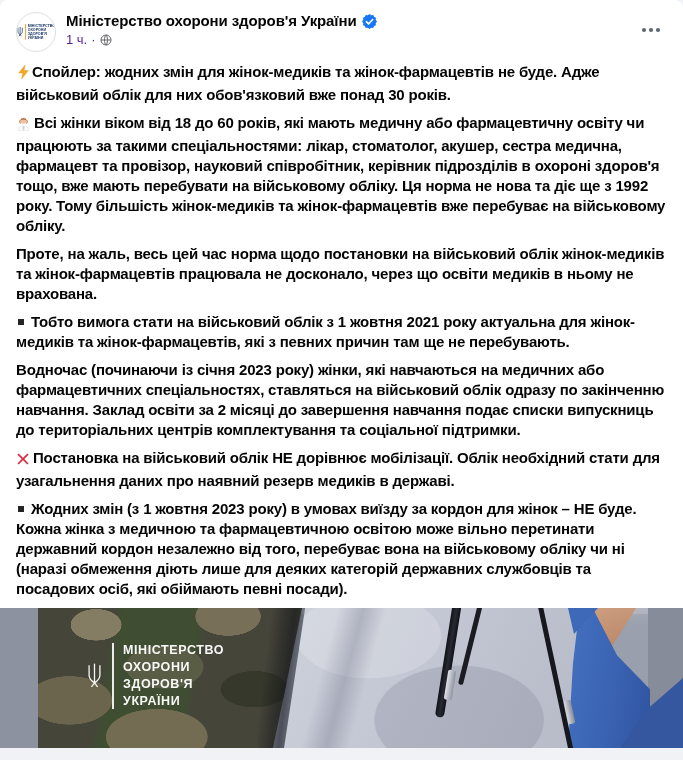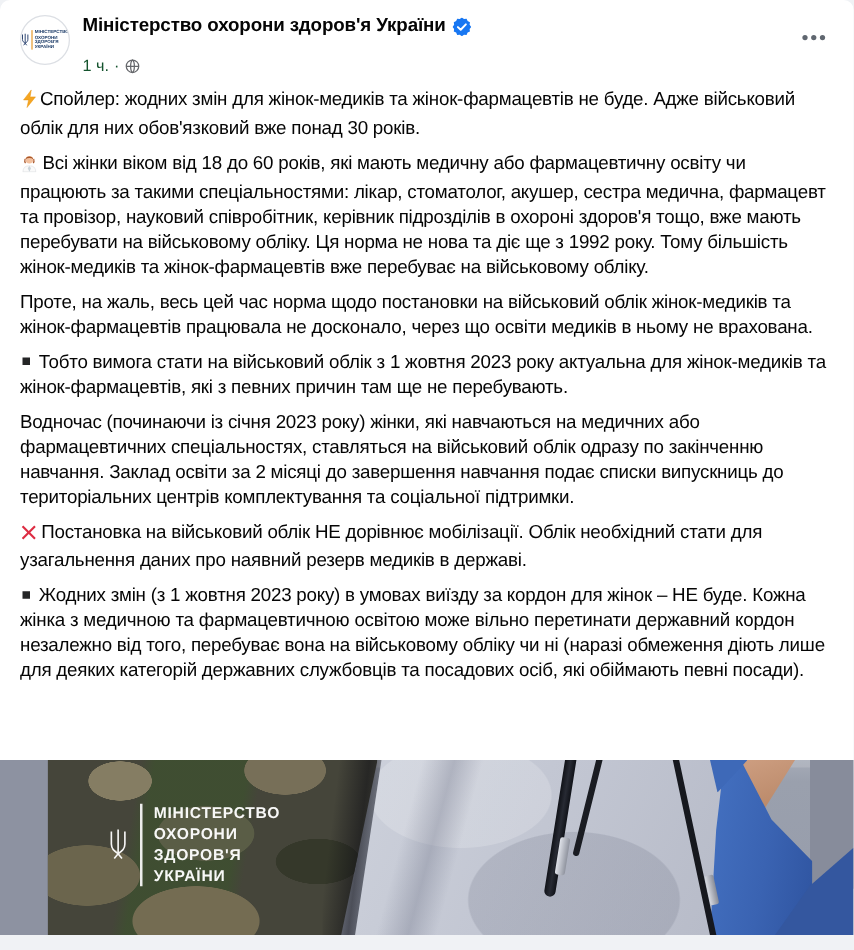--- a/index.html
+++ b/index.html
@@ -31,29 +31,29 @@
     color:#173764; letter-spacing:0; white-space:nowrap;
   }
   .header-mid { flex:1 1 auto; padding-left:10px; min-width:0; }
   .name-row { display:flex; align-items:center; gap:5px; }
   .page-name {
     font-size:15px; font-weight:bold; color:#050505; cursor:pointer;
     letter-spacing:-0.1px;
   }
   .badge { display:inline-flex; margin-top:1px; }
   .meta-row {
-    display:flex; align-items:center; gap:4px; margin-top:16px;
-    font-size:13px; color:#14532d;
+    display:flex; align-items:center; gap:4px; margin-top:3px;
+    font-size:13px; color:#4c1d95;
   }
   .menu-btn {
     width:32px; height:32px; border-radius:50%; display:flex;
     align-items:center; justify-content:center; cursor:pointer; margin-top:2px;
   }
   
-  .post-text { padding:2px 16px 0; color:#050505; }
+  .post-text { padding:2px 16px 0; color:#050505;font-weight:bold; }
   .para {
     font-size:15px; line-height:20px; letter-spacing:-0.18px;
     margin:0 0 8px;
   }
   .emoji { display:inline-block; vertical-align:-3px; margin-right:3px; }
   .emoji.tight { margin-right:1px; }
   .bullet-sq {
     display:inline-block; width:6px; height:6px; background:#242526;
     margin:0 7px 2px 2px;
   }
@@ -215,21 +215,21 @@
     <p class="para"><span class="emoji"><svg width="15" height="16" viewBox="0 0 16 16">
             <path d="M2.5 16 q0-5.2 5.5-5.2 t5.5 5.2z" fill="#FAFAFA" stroke="#d4d7db" stroke-width="0.4"></path>
             <path d="M8 10.9 l-1.4 2.1 L8 15.9 l1.4-2.9z" fill="#CBD4da"></path>
             <circle cx="8" cy="5.6" r="3.2" fill="#F2C09E"></circle>
             <path d="M4.4 5.4 a3.8 3.8 0 0 1 7.2 0 q-3.6-2.4-7.2 0z" fill="#A9572A"></path>
             <path d="M4.3 5 q-.7 2.4.4 3.6 M11.7 5 q.7 2.4-.4 3.6" stroke="#A9572A" stroke-width="1" fill="none"></path>
           </svg></span><span>Всі жінки віком від 18 до 60 років, які мають медичну або фармацевтичну освіту чи працюють за такими спеціальностями: лікар, стоматолог, акушер, сестра медична, фармацевт та провізор, науковий співробітник, керівник підрозділів в охороні здоров'я тощо, вже мають перебувати на військовому обліку. Ця норма не нова та діє ще з 1992 року. Тому більшість жінок-медиків та жінок-фармацевтів вже перебуває на військовому обліку.</span></p>
 
     <p class="para"><span>Проте, на жаль, весь цей час норма щодо постановки на військовий облік жінок-медиків та жінок-фармацевтів працювала не досконало, через що освіти медиків в ньому не врахована.</span></p>
 
-    <p class="para"><span class="bullet-sq"></span><span>Тобто вимога стати на військовий облік з 1 жовтня 2023 року актуальна для жінок-медиків та жінок-фармацевтів, які з певних причин там ще не перебувають.</span></p>
+    <p class="para"><span class="bullet-sq"></span><span>Тобто вимога стати на військовий облік з 1 жовтня 2021 року актуальна для жінок-медиків та жінок-фармацевтів, які з певних причин там ще не перебувають.</span></p>
 
 
     <p class="para"><span>Водночас (починаючи із січня 2023 року) жінки, які навчаються на медичних або фармацевтичних спеціальностях, ставляться на військовий облік одразу по закінченню навчання. Заклад освіти за 2 місяці до завершення навчання подає списки випускниць до територіальних центрів комплектування та соціальної підтримки.</span></p>
 
     <p class="para"><span class="emoji"><svg width="14" height="14" viewBox="0 0 16 16">
             <path d="M3 1.6 L8 6.6 L13 1.6 L14.4 3 L9.4 8 L14.4 13 L13 14.4 L8 9.4 L3 14.4 L1.6 13 L6.6 8 L1.6 3 Z" fill="#DD2E44"></path>
           </svg></span><span>Постановка на військовий облік НЕ дорівнює мобілізації. Облік необхідний стати для узагальнення даних про наявний резерв медиків в державі.</span></p>
 
     <p class="para"><span class="bullet-sq"></span><span>Жодних змін (з 1 жовтня 2023 року) в умовах виїзду за кордон для жінок – НЕ буде. Кожна жінка з медичною та фармацевтичною освітою може вільно перетинати державний кордон незалежно від того, перебуває вона на військовому обліку чи ні (наразі обмеження діють лише для деяких категорій державних службовців та посадових осіб, які обіймають певні посади).</span></p>
 

